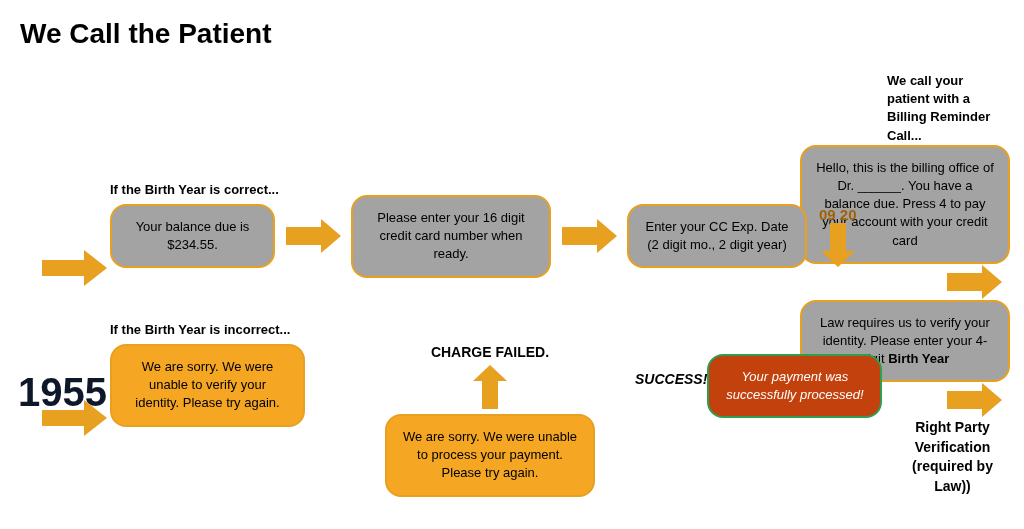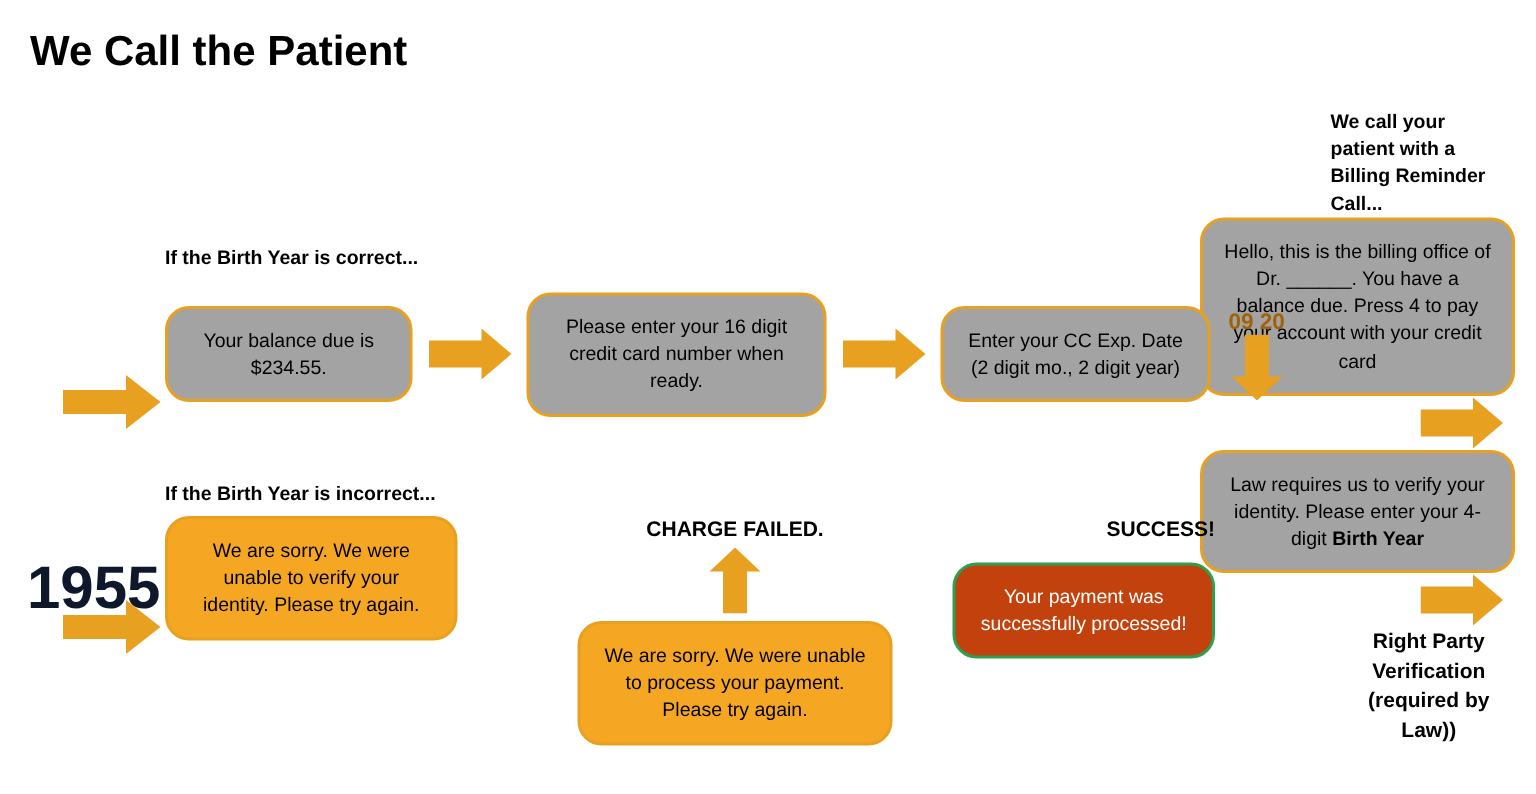--- a/index.html
+++ b/index.html
@@ -149,22 +149,23 @@
     }
 
     .charge-fail-col {
       display: flex;
       flex-direction: column;
       align-items: center;
     }
 
     .success-col {
       display: flex;
-      flex-direction: column;
-      align-items: flex-end;
+      flex-direction: row;
+      align-items: center;
+      font-style: italic;
     }
   </style>
 </head>
 <body>
 
 <div class="page-container">
   <div class="page-title">We Call the Patient</div>
 
   <div style="position:absolute; top:72px; left:30px; display:flex; align-items:flex-end; width:980px;flex-direction:column;">
 
@@ -189,21 +190,21 @@
       <svg viewBox="0 0 55 34" fill="none">
         <polygon points="0,8 35,8 35,0 55,17 35,34 35,26 0,26" fill="#e8a020"></polygon>
       </svg>
     </div>
 
     <div class="right-party-box">
       <strong>Right Party Verification (required by Law))</strong>
     </div>
   </div>
 
-  <div style="position:absolute; top:163px; left:110px;">
+  <div style="position:absolute; top:180px; left:110px;">
     <span class="if-label">If the Birth Year is correct...</span>
   </div>
 
   <div style="position:absolute; top:195px; left:110px; display:flex; align-items:center;">
 
     <div class="bubble" style="width:165px;">
       <span>Your balance due is $234.55.</span>
     </div>
 
     <div class="arrow-right" style="margin:0 8px;">

